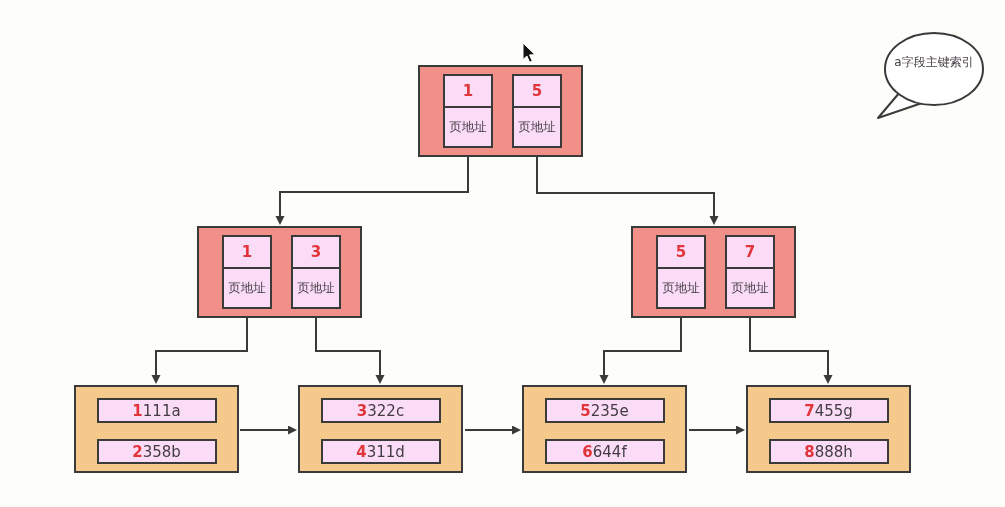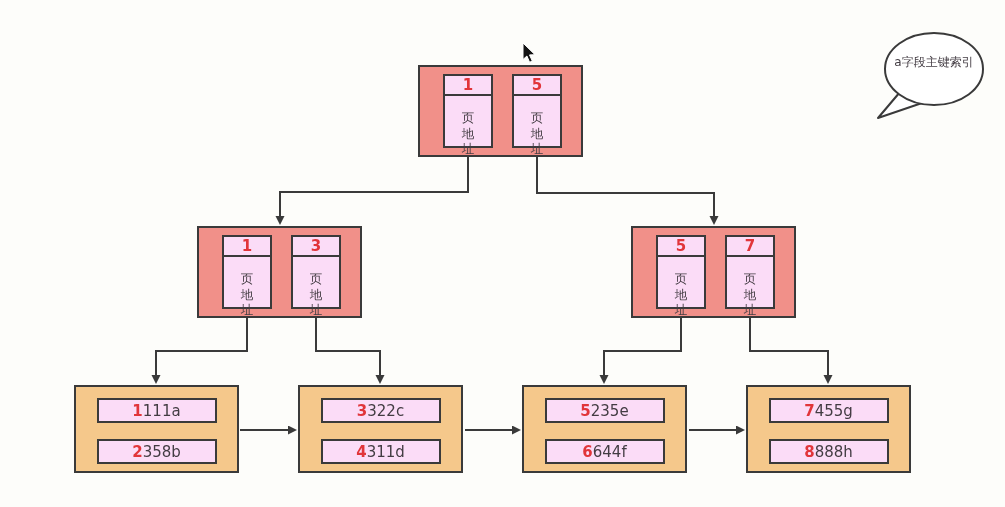--- a/index.html
+++ b/index.html
@@ -17,21 +17,21 @@
   .node{position:absolute;width:165px;height:92px;background:var(--node-fill);
         border:2px solid var(--border);display:flex;align-items:center;
         padding-left:23px;gap:19px;}
   .cell{width:50px;height:74px;background:var(--cell-fill);border:2px solid var(--border);
         display:flex;flex-direction:column;}
   .cell-key{height:32px;border-bottom:2px solid var(--border);display:flex;
         align-items:center;justify-content:center;color:var(--key-red);
         font-weight:bold;font-size:15px;}
   .cell-label{flex:1;display:flex;align-items:center;justify-content:center;
         text-align:center;font-size:12.5px;line-height:1.25;color:var(--text-dark);
-        padding:14px;word-break:break-all;}
+        padding:1px;word-break:break-all;}
 
   .leaf{position:absolute;width:165px;height:88px;background:var(--leaf-fill);
         border:2px solid var(--border);display:flex;flex-direction:column;
         align-items:center;}
   .leaf-row{width:120px;height:25px;margin-top:11px;background:var(--cell-fill);
         border:2px solid var(--border);display:flex;align-items:center;
         justify-content:center;font-size:15px;color:var(--text-dark);}
   .leaf-row .rk{color:var(--key-red);font-weight:bold;}
   .leaf-row + .leaf-row{margin-top:16px;}
 

